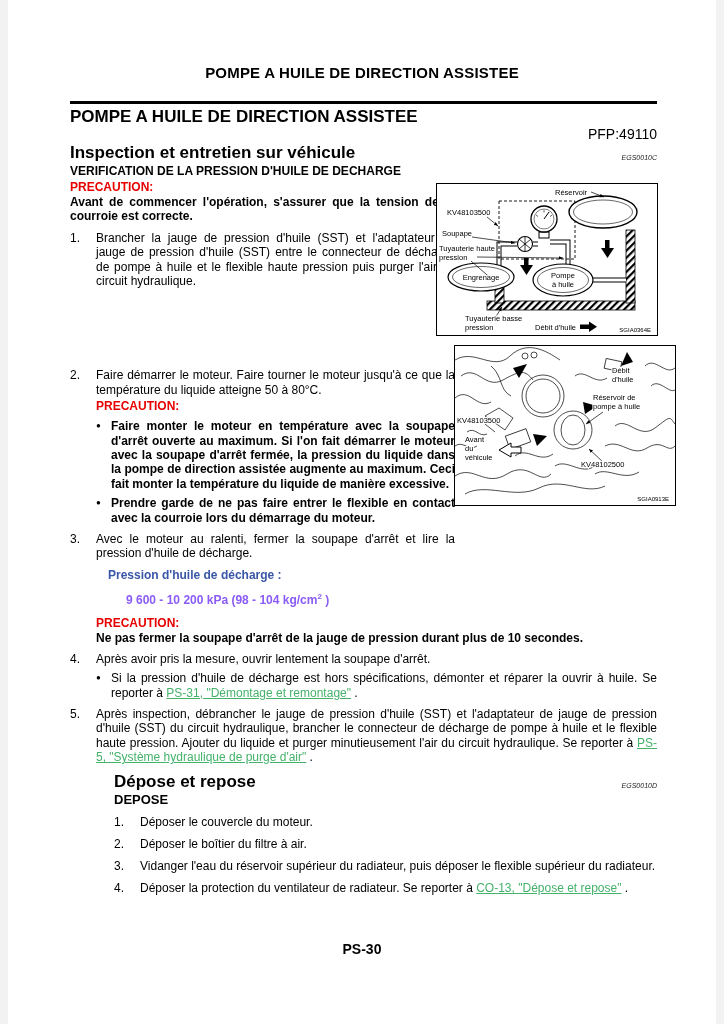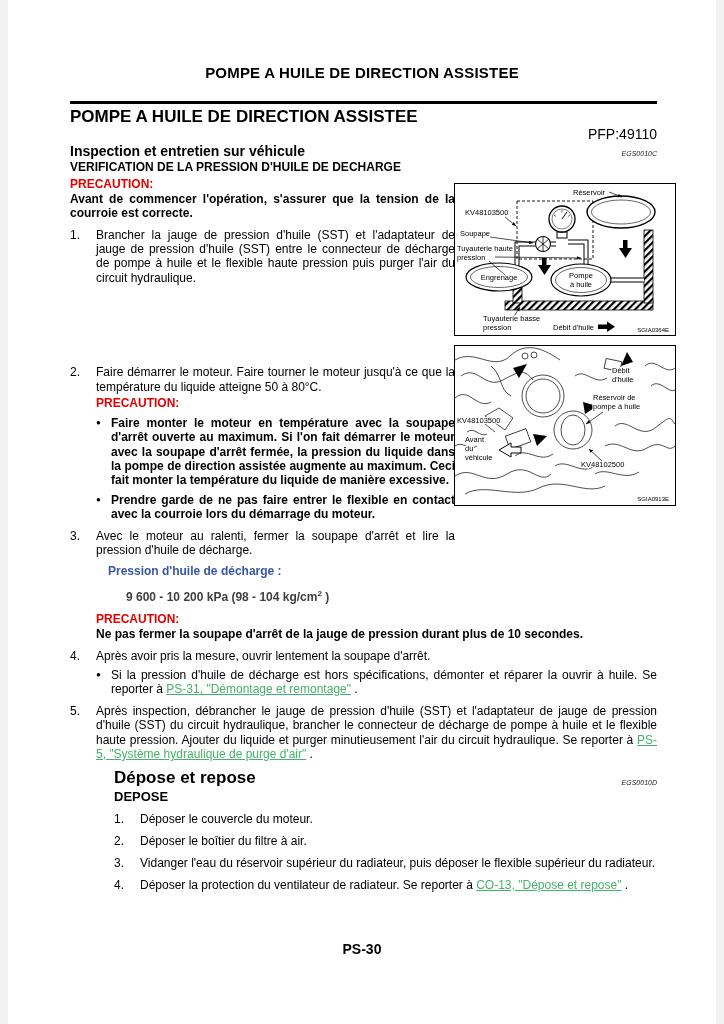--- a/index.html
+++ b/index.html
@@ -5,49 +5,49 @@
   html,body{margin:0;padding:0;background:#f2f2f2;}
   .page{position:relative;width:708px;height:1024px;background:#fff;margin:0 auto;
         font-family:"Liberation Sans",sans-serif;font-size:12px;color:#000;overflow:hidden;}
   h1,h2,h3{margin:0;padding:0;}
   .top-header{padding-top:64px;text-align:center;font-weight:bold;font-size:15px;letter-spacing:.2px;}
   .rule{height:3px;background:#000;margin:20px 59px 0 62px;}
   .section-row{display:flex;justify-content:space-between;align-items:flex-start;margin:3px 59px 0 62px;}
   .section-row h1{font-size:17px;line-height:1.15;font-weight:bold;}
   .pfp{font-size:14px;margin-top:19px;}
   .head-row{display:flex;justify-content:space-between;align-items:flex-end;margin:2px 59px 0 62px;}
-  .head-row h2{font-size:14px;line-height:1.1;font-weight:bold;}
+  .head-row h2{font-size:17px;line-height:1.1;font-weight:bold;}
   .egs{font-size:7px;font-style:italic;color:#222;padding-bottom:2px;}
   .subhead{font-size:12px;font-weight:bold;margin:1px 59px 0 62px;line-height:1.2;}
   .precaution-label{color:#e60000;font-weight:bold;line-height:1.25;}
   .bold{font-weight:bold;}
   .just{text-align:justify;}
   .leftcol{margin-left:62px;width:385px;min-height:362px;line-height:1.2;}
   .leftcol .precaution-label{margin-top:2px;}
   .step{display:flex;margin-top:7px;line-height:1.2;}
   .step .num{width:26px;flex:none;}
   .step .body{flex:1;min-width:0;}
   .step2{margin-top:80px;}
   .bullet{display:flex;margin-top:5px;}
   .bullet .dot{width:15px;flex:none;font-size:8px;padding-top:2px;}
   .bullet .btext{flex:1;min-width:0;}
   .fullcol{margin:4px 59px 0 62px;line-height:1.2;}
   .spec-label{color:#3a57a7;font-weight:bold;margin:7px 0 0 38px;}
-  .spec-value{color:#404040;font-weight:bold;margin:10px 0 0 56px;}
+  .spec-value{color:#8b5cf6;font-weight:bold;margin:10px 0 0 56px;}
   .spec-value sup{font-size:8px;}
   .pre2{margin-left:26px;margin-top:8px;}
   .link{color:#44b26a;text-decoration:underline;cursor:pointer;}
   .depose-wrap{margin-top:8px;margin-left:44px;}
   .depose-steps{margin:4px 59px 0 62px;}
   .dstep{display:flex;margin-top:7.5px;line-height:1.2;}
   .dstep .num{width:26px;flex:none;}
   .dstep .body{flex:1;}
   .footer{position:absolute;top:941px;left:0;width:100%;text-align:center;font-weight:bold;font-size:14px;}
   .fig{position:absolute;width:222px;border:1px solid #000;background:#fff;box-sizing:border-box;}
-  #fig1{left:446px;top:183px;height:153px;}
+  #fig1{left:428px;top:183px;height:153px;}
   #fig2{left:446px;top:345px;height:161px;}
   .fig svg{display:block;width:100%;height:100%;}
   .flabel{font-family:"Liberation Sans",sans-serif;font-size:7.5px;fill:#000;
           paint-order:stroke;stroke:#fff;stroke-width:2.2px;}
   .fcode{font-family:"Liberation Sans",sans-serif;font-size:6px;fill:#000;
          paint-order:stroke;stroke:#fff;stroke-width:2px;}
 </style>
 </head>
 <body>
 

